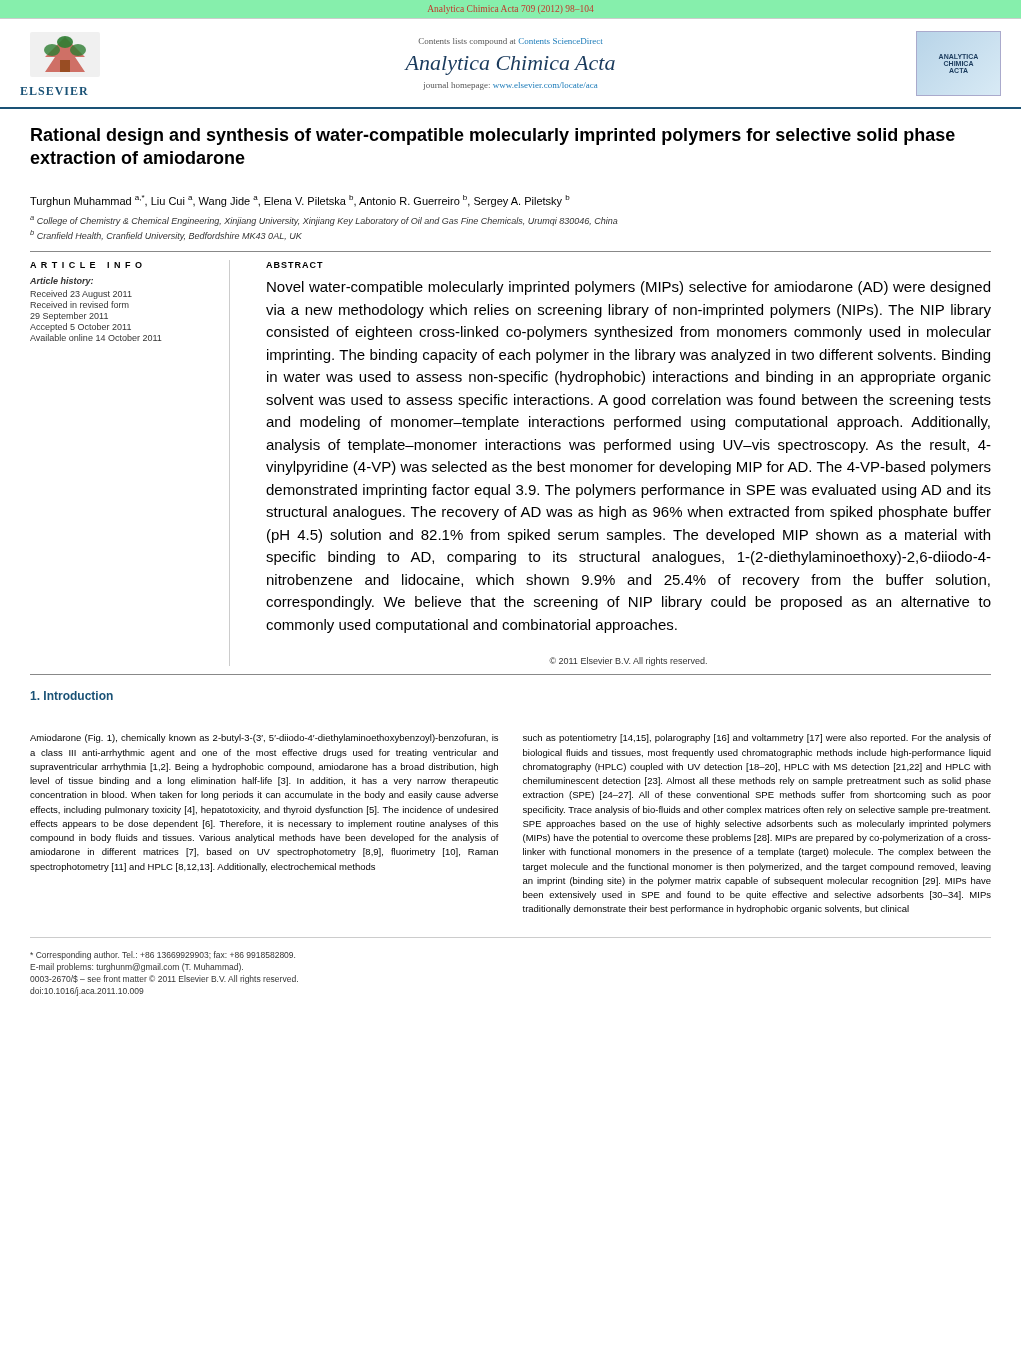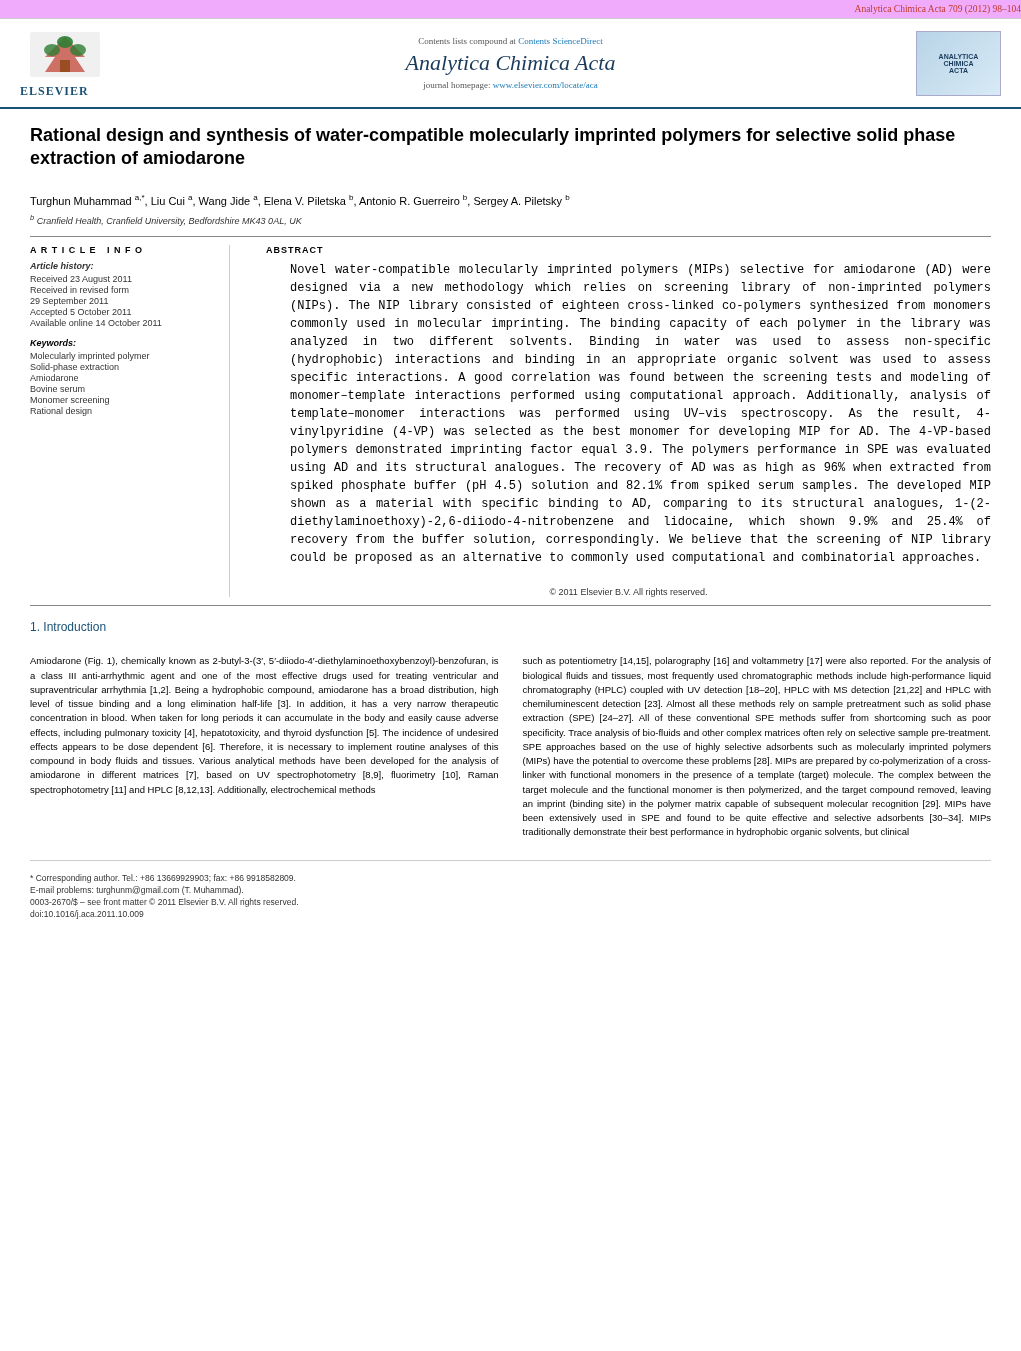--- a/index.html
+++ b/index.html
@@ -7,22 +7,22 @@
       background: #fff;
       font-family: 'Times New Roman', Times, serif;
       font-size: 10px;
       color: #000;
       width: 1021px;
       min-height: 1351px;
     }
 
     
     .top-bar {
-      background: #f0abfc;
-      text-align: right;
+      background: #86efac;
+      text-align: center;
       padding: 4px 0;
       font-size: 9.5px;
       color: #c0392b;
       border-bottom: 1px solid #ccc;
     }
 
     
     .journal-header {
       display: flex;
       align-items: center;
@@ -171,48 +171,47 @@
       font-weight: bold;
       margin-bottom: 3px;
     }
     .keywords-section .kw-item {
       margin-bottom: 1px;
       color: #333;
     }
 
     
     .abstract-text {
-      font-size: 12px;
+      font-size: 15px;
       line-height: 1.5;
       text-align: justify;
-      font-family: Liberation Mono, monospace;
-      color: #000;
-      margin-left: 24px;
+      font-family: Liberation Sans, sans-serif;
+      color: #000;
     }
     .copyright {
       text-align: center;
       font-size: 9px;
       font-family: Arial, sans-serif;
       margin-top: 20px;
       color: #333;
     }
 
     
     .section-title {
       font-size: 12px;
-      font-weight: normal;
+      font-weight: bold;
       color: #1a5276;
       margin: 14px 0 6px 0;
       font-family: Arial, sans-serif;
     }
 
     .body-two-col {
       display: flex;
       gap: 24px;
-      margin-top: 20px;
+      margin-top: 28px;
     }
     .body-col-left {
       flex: 1;
     }
     .body-col-right {
       flex: 1;
     }
 
     .body-text {
       font-size: 9.5px;
@@ -315,20 +314,23 @@
 
 <div class="main-content">
 
   <div class="article-title">Rational design and synthesis of water-compatible molecularly imprinted polymers for selective solid phase extraction of amiodarone</div>
 
   <div class="authors">
     <span>Turghun Muhammad <sup>a,*</sup>, Liu Cui <sup>a</sup>, Wang Jide <sup>a</sup>, Elena V. Piletska <sup>b</sup>, Antonio R. Guerreiro <sup>b</sup>, Sergey A. Piletsky <sup>b</sup></span>
   </div>
 
   <div class="affiliations">
+    <div>
+      <sup>a</sup> <span>College of Chemistry &amp; Chemical Engineering, Xinjiang University, Xinjiang Key Laboratory of Oil and Gas Fine Chemicals, Urumqi 830046, China</span>
+    </div>
     <div>
       <sup>b</sup> <span>Cranfield Health, Cranfield University, Bedfordshire MK43 0AL, UK</span>
     </div>
   </div>
 
   <hr class="divider">
 
   <div class="two-col">
 
     <div class="col-left">
@@ -337,29 +339,20 @@
 
       <div class="article-info-box">
         <div class="info-label">Article history:</div>
         <div class="info-row">Received 23 August 2011</div>
         <div class="info-row">Received in revised form</div>
         <div class="info-row">29 September 2011</div>
         <div class="info-row">Accepted 5 October 2011</div>
         <div class="info-row">Available online 14 October 2011</div>
       </div>
 
-      <div class="keywords-section">
-        <div class="kw-label">Keywords:</div>
-        <div class="kw-item">Molecularly imprinted polymer</div>
-        <div class="kw-item">Solid-phase extraction</div>
-        <div class="kw-item">Amiodarone</div>
-        <div class="kw-item">Bovine serum</div>
-        <div class="kw-item">Monomer screening</div>
-        <div class="kw-item">Rational design</div>
-      </div>
     </div>
 
     <div class="col-right">
       <div class="section-label">ABSTRACT</div>
       <div class="abstract-text">Novel water-compatible molecularly imprinted polymers (MIPs) selective for amiodarone (AD) were designed via a new methodology which relies on screening library of non-imprinted polymers (NIPs). The NIP library consisted of eighteen cross-linked co-polymers synthesized from monomers commonly used in molecular imprinting. The binding capacity of each polymer in the library was analyzed in two different solvents. Binding in water was used to assess non-specific (hydrophobic) interactions and binding in an appropriate organic solvent was used to assess specific interactions. A good correlation was found between the screening tests and modeling of monomer–template interactions performed using computational approach. Additionally, analysis of template–monomer interactions was performed using UV–vis spectroscopy. As the result, 4-vinylpyridine (4-VP) was selected as the best monomer for developing MIP for AD. The 4-VP-based polymers demonstrated imprinting factor equal 3.9. The polymers performance in SPE was evaluated using AD and its structural analogues. The recovery of AD was as high as 96% when extracted from spiked phosphate buffer (pH 4.5) solution and 82.1% from spiked serum samples. The developed MIP shown as a material with specific binding to AD, comparing to its structural analogues, 1-(2-diethylaminoethoxy)-2,6-diiodo-4-nitrobenzene and lidocaine, which shown 9.9% and 25.4% of recovery from the buffer solution, correspondingly. We believe that the screening of NIP library could be proposed as an alternative to commonly used computational and combinatorial approaches.</div>
       <div class="copyright">© 2011 Elsevier B.V. All rights reserved.</div>
     </div>
   </div>
 
   <hr class="divider">

